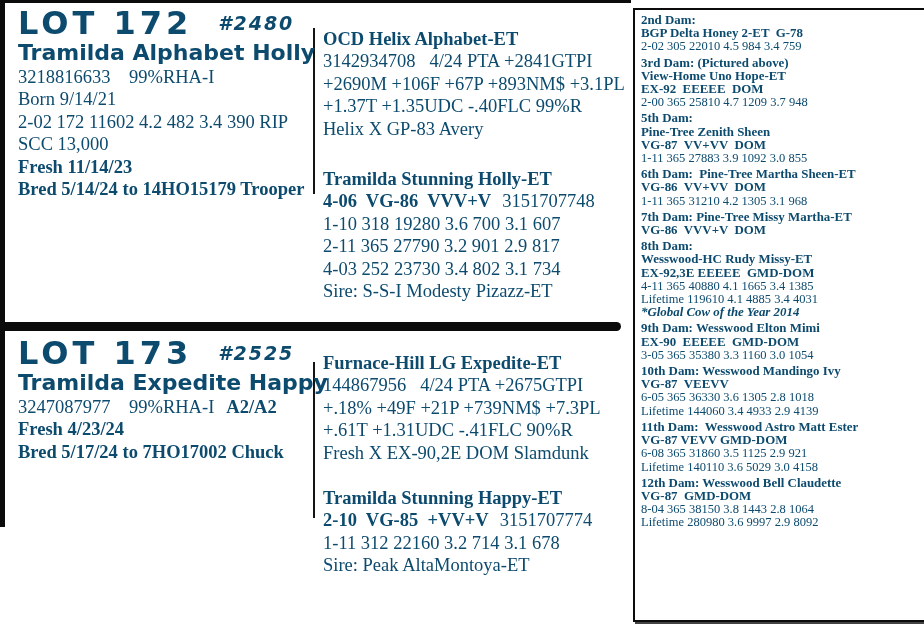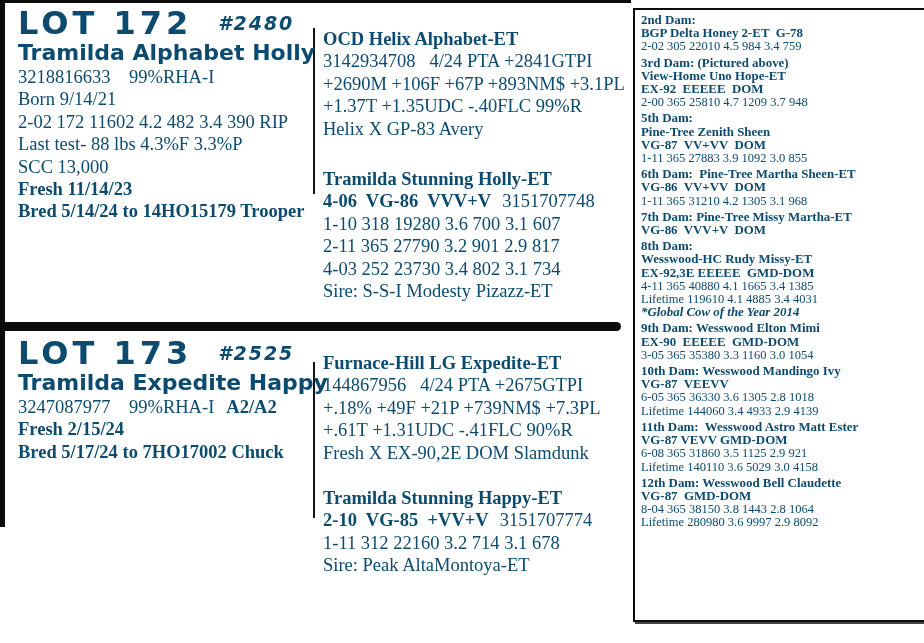--- a/index.html
+++ b/index.html
@@ -53,21 +53,20 @@
 
   <section class="lot" id="lot-0">
     <div class="lot-left">
       <div class="lot-title-row"><span class="lot-title">LOT 172</span><span class="lot-num">#2480</span></div>
       <div class="cow-name">Tramilda Alphabet Holly</div>
       <div class="body-line"><span>3218816633    99%RHA-I</span><span class="b a2"></span></div>
       <div>
 
       <div class="body-line">Born 9/14/21</div>
           <div class="body-line">2-02 172 11602 4.2 482 3.4 390 RIP</div>
-          <div class="body-line">Last test- 88 lbs 4.3%F 3.3%P</div>
           <div class="body-line">SCC 13,000</div>
         </div>
       <div class="body-line b">Fresh 11/14/23</div>
       <div class="body-line b">Bred 5/14/24 to 14HO15179 Trooper</div>
     </div>
     <div class="lot-mid">
       <div class="body-line b">OCD Helix Alphabet-ET</div>
       <div>
 
       <div class="body-line">3142934708   4/24 PTA +2841GTPI</div>
@@ -86,21 +85,21 @@
         </div>
       <div class="body-line">Sire: S-S-I Modesty Pizazz-ET</div>
     </div>
   </section>
 
   <section class="lot" id="lot-1">
     <div class="lot-left">
       <div class="lot-title-row"><span class="lot-title">LOT 173</span><span class="lot-num">#2525</span></div>
       <div class="cow-name">Tramilda Expedite Happy</div>
       <div class="body-line"><span>3247087977    99%RHA-I</span><span class="b a2">A2/A2</span></div>
-      <div class="body-line b">Fresh 2/15/24</div>
+      <div class="body-line b">Fresh 4/23/24</div>
       <div class="body-line b">Bred 5/17/24 to 7HO17002 Chuck</div>
     </div>
     <div class="lot-mid">
       <div class="body-line b">Furnace-Hill LG Expedite-ET</div>
       <div>
 
       <div class="body-line">144867956   4/24 PTA +2675GTPI</div>
           <div class="body-line">+.18% +49F +21P +739NM$ +7.3PL</div>
           <div class="body-line">+.61T +1.31UDC -.41FLC 90%R</div>
           <div class="body-line">Fresh X EX-90,2E DOM Slamdunk</div>

